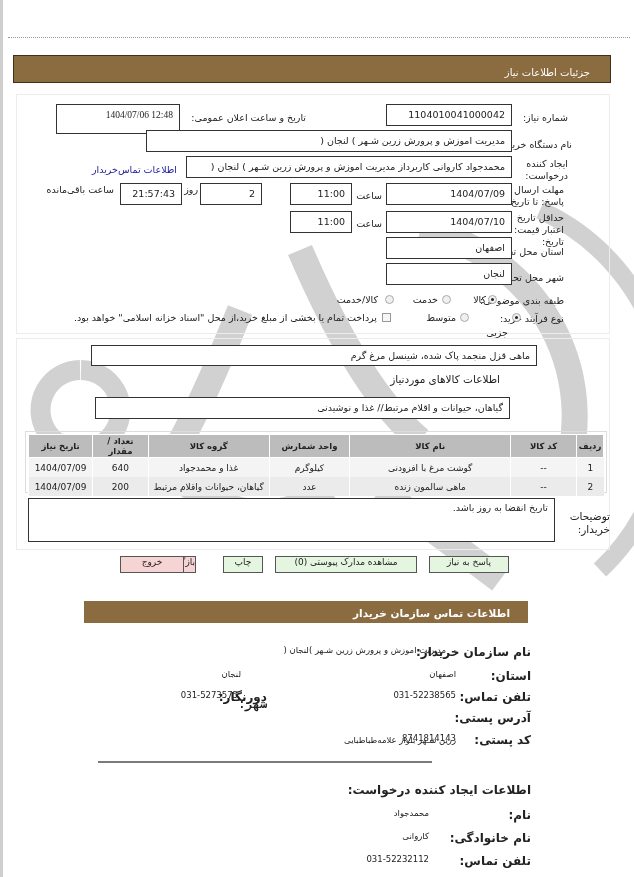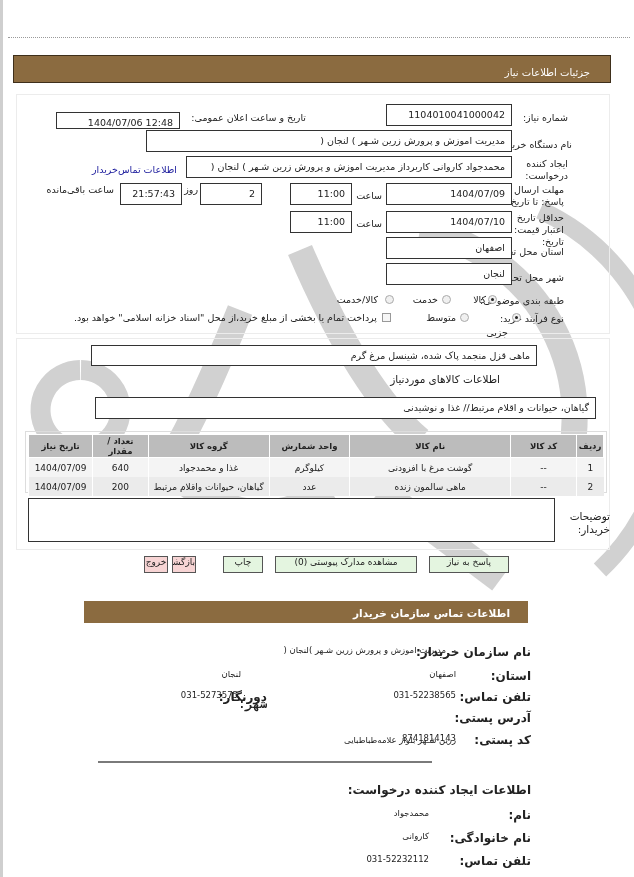--- a/index.html
+++ b/index.html
@@ -62,21 +62,21 @@
   </g>
 </svg>
 
 <div class="hdr">جزئیات اطلاعات نیاز</div>
 
 <div class="panel" style="left:16px; top:94px; width:594px; height:240px;"></div>
 
 <span class="lbl" style="right:66px; top:112px;">شماره نیاز:</span>
 <div class="box num" style="left:386px; top:104px; width:126px; height:22px;">1104010041000042</div>
 <span class="lbl" style="right:328px; top:112px;">تاریخ و ساعت اعلان عمومی:</span>
-<div class="box num" style="left:56px; top:112px; width:124px; height:17px;">1404/07/06 12:48</div>
+<div class="box num" style="left:56px; top:104px; width:124px; height:30px;font-family:Liberation Serif, serif;">1404/07/06 12:48</div>
 
 <span class="lbl" style="right:62px; top:139px;">نام دستگاه خریدار:</span>
 <div class="box" style="left:146px; top:130px; width:366px; height:22px;">مدیریت اموزش و پرورش  زرین  شـهر )  لنجان (</div>
 
 <span class="lbl" style="right:66px; top:158px; width:56px; white-space:normal; line-height:12px;">ایجاد کننده درخواست:</span>
 <div class="box" style="left:186px; top:156px; width:326px; height:22px;">محمدجواد  کاروانی  کاربرداز  مدیریت  اموزش  و  پرورش  زرین  شـهر )  لنجان (</div>
 <span class="lbl link" style="right:457px; top:164px;">اطلاعات تماس‌خریدار</span>
 
 <span class="lbl" style="right:70px; top:184px; width:70px; white-space:normal; line-height:12px;">مهلت ارسال پاسخ: تا تاریخ:</span>
 <div class="box num" style="left:386px; top:183px; width:126px; height:22px;">1404/07/09</div>
@@ -114,21 +114,21 @@
 <span class="chk" style="left:382px; top:313px;"></span>
 <span class="lbl" style="right:257px; top:312px;">پرداخت تمام یا بخشی از مبلغ خرید،از محل "اسناد خزانه اسلامی" خواهد بود.</span>
 
 <div class="panel" style="left:16px; top:338px; width:594px; height:212px;"></div>
 
 <span class="lbl bold" style="right:134px; right:135px; top:352px; right:134px;">شرح کلی‌نیاز:</span>
 <div class="box" style="left:91px; top:345px; width:446px; height:21px;">ماهی قزل منجمد پاک شده،  شینسل مرغ گرم</div>
 <span class="lbl bold" style="right:134px; top:373px;">اطلاعات کالاهای موردنیاز</span>
 
 <span class="lbl bold" style="right:134px; top:404px;">گروه‌کالا:</span>
-<div class="box" style="left:95px; top:397px; width:501px; height:22px;">گیاهان، حیوانات و اقلام مرتبط// غذا و نوشیدنی</div>
+<div class="box" style="left:95px; top:397px; width:415px; height:22px;">گیاهان، حیوانات و اقلام مرتبط// غذا و نوشیدنی</div>
 
 <div class="tablewrap"></div>
 <table class="items">
   <thead>
     <tr>
       <th style="width:16px;">ردیف</th>
       <th style="width:60px;">کد کالا</th>
       <th style="width:150px;">نام کالا</th>
       <th style="width:74px;">واحد شمارش</th>
       <th style="width:112px;">گروه کالا</th>
@@ -153,27 +153,28 @@
       <td>عدد</td>
       <td>گیاهان، حیوانات واقلام مرتبط</td>
       <td>200</td>
       <td>1404/07/09</td>
     </tr>
   </tbody>
 </table>
 
 <span class="lbl bold" style="right:24px; top:510px; width:40px; white-space:normal; line-height:13px;">توضیحات خریدار:</span>
 <div class="box" style="left:28px; top:498px; width:527px; height:44px; line-height:11px; padding-top:3px;">
+  <div>تاریخ  انقضا به روز باشد.</div>
 </div>
 
 <div class="btn green" style="left:429px; width:80px;">پاسخ به نیاز</div>
 <div class="btn green" style="left:275px; width:142px;">مشاهده مدارک پیوستی (0)</div>
 <div class="btn green" style="left:223px; width:40px;">چاپ</div>
 <div class="btn red" style="left:172px; width:24px;">بازگشت</div>
-<div class="btn red" style="left:120px; width:24px;margin-left:24px;">خروج</div>
+<div class="btn red" style="left:120px; width:64px;">خروج</div>
 
 <div class="hdr2">اطلاعات تماس سازمان خریدار</div>
 
 <span class="c-lbl" style="right:103px; top:645px;">نام سازمان خریدار:</span>
 <span class="c-val" style="right:188px; top:645px;">مدیریت  اموزش و پرورش زرین شـهر )لنجان (</span>
 
 <span class="c-lbl" style="right:103px; top:669px;">استان:</span>
 <span class="c-val" style="right:178px; top:669px;">اصفهان</span>
 <span class="c-lbl" style="right:367px; top:697px;font-family:Liberation Mono, monospace;">شهر:</span>
 <span class="c-val" style="right:393px; top:669px;">لنجان</span>

